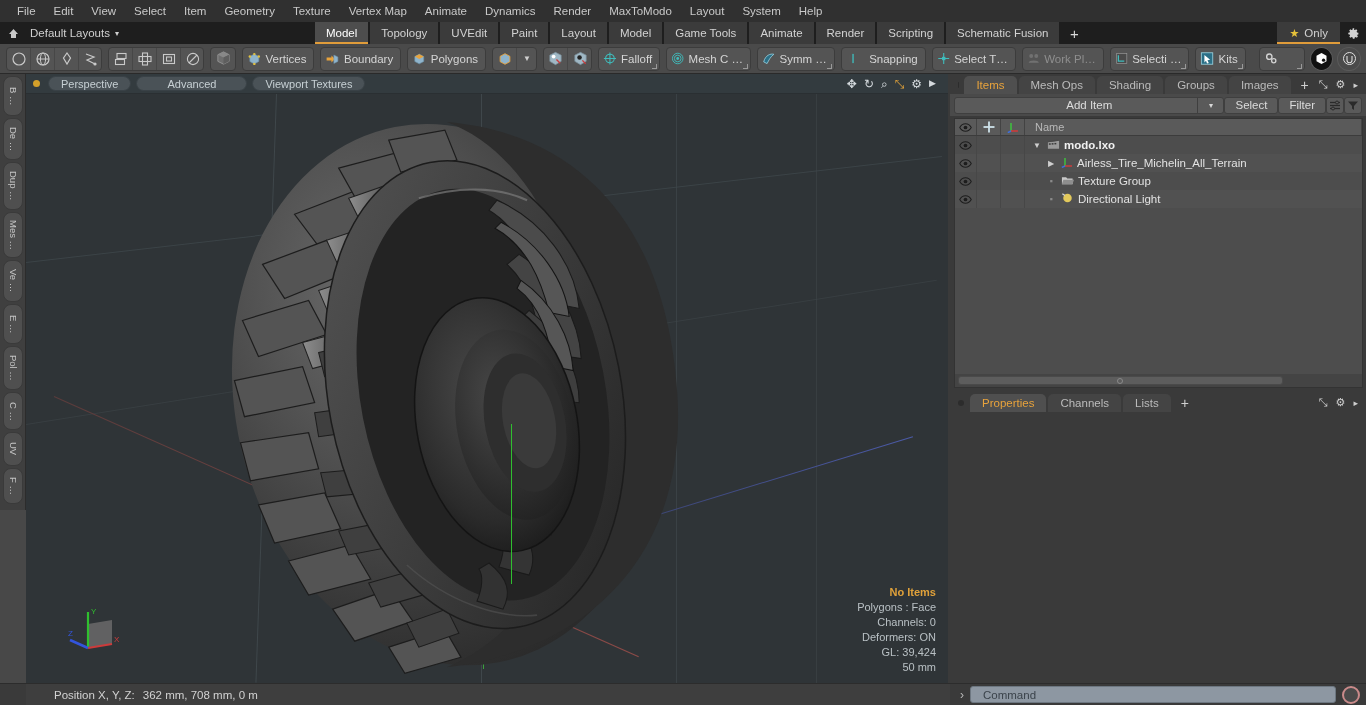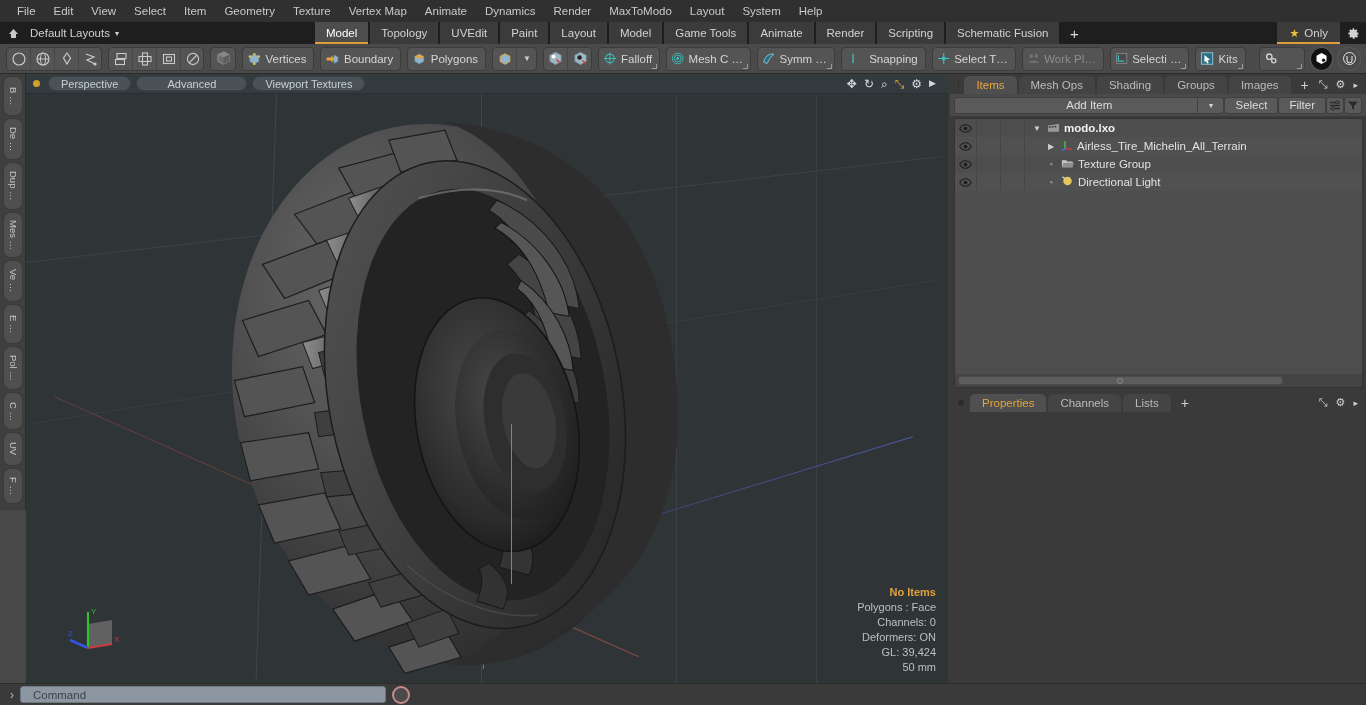--- a/index.html
+++ b/index.html
@@ -768,20 +768,42 @@
             </svg>
         </div>
         <div class="sq-btn">
           <svg width="12" height="11" viewBox="0 0 12 11">
               <path d="M1 1.5 L11 1.5 L7 6 L7 10 L5 8.6 L5 6 Z" fill="#2a2a2a"></path>
             </svg>
         </div>
       </div>
 
       <div class="items-tree">
+        <div class="tree-head">
+          <div class="th-col th-eye">
+            <svg width="13" height="9" viewBox="0 0 14 9">
+                <path d="M7 0.5 C3 0.5 0.8 4.5 0.8 4.5 C0.8 4.5 3 8.5 7 8.5 C11 8.5 13.2 4.5 13.2 4.5 C13.2 4.5 11 0.5 7 0.5 Z" fill="none" stroke="#1d1d1d" stroke-width="1.1"></path>
+                <circle cx="7" cy="4.5" r="2" fill="#1d1d1d"></circle>
+              </svg>
+          </div>
+          <div class="th-col th-c2">
+            <svg width="12" height="12" viewBox="0 0 12 12">
+                <line x1="6" y1="0.5" x2="6" y2="11.5" stroke="#cfe3ea" stroke-width="1.8"></line>
+                <line x1="0.5" y1="6" x2="11.5" y2="6" stroke="#cfe3ea" stroke-width="1.8"></line>
+              </svg>
+          </div>
+          <div class="th-col th-c3">
+            <svg width="12" height="12" viewBox="0 0 12 12">
+                <line x1="4" y1="10" x2="4" y2="2" stroke="#3fbf3f" stroke-width="1.6"></line>
+                <line x1="4" y1="10" x2="11" y2="10" stroke="#cc3b3b" stroke-width="1.6"></line>
+                <line x1="4" y1="10" x2="0.8" y2="11.6" stroke="#3f6fdd" stroke-width="1.6"></line>
+              </svg>
+          </div>
+          <div class="th-col th-name">Name</div>
+        </div>
 
         <div class="tree-body">
 
           <div class="trow">
             <div class="tc tc-eye">
               <svg width="13" height="9" viewBox="0 0 14 9">
                   <path d="M7 0.5 C3 0.5 0.8 4.5 0.8 4.5 C0.8 4.5 3 8.5 7 8.5 C11 8.5 13.2 4.5 13.2 4.5 C13.2 4.5 11 0.5 7 0.5 Z" fill="none" stroke="#1d1d1d" stroke-width="1.1"></path>
                   <circle cx="7" cy="4.5" r="2" fill="#1d1d1d"></circle>
                 </svg>
             </div>
@@ -888,20 +910,24 @@
           <span style="color:#cfcfcf;font-size:11px">⚙</span>
           <span style="color:#cfcfcf;font-size:9px">▸</span>
         </div>
       </div>
 
       <div class="props-body"></div>
     </div>
   </div>
 
   <div class="bottombar">
+    <div class="status-left">
+      <span class="k">Position X, Y, Z:</span>
+      <span>362 mm, 708 mm, 0 m</span>
+    </div>
     <div class="cmdzone">
       <span class="cmd-caret">›</span>
       <div class="cmd-input">Command</div>
       <div class="cmd-rec"></div>
     </div>
   </div>
 
 </div>
 
 </body></html>

